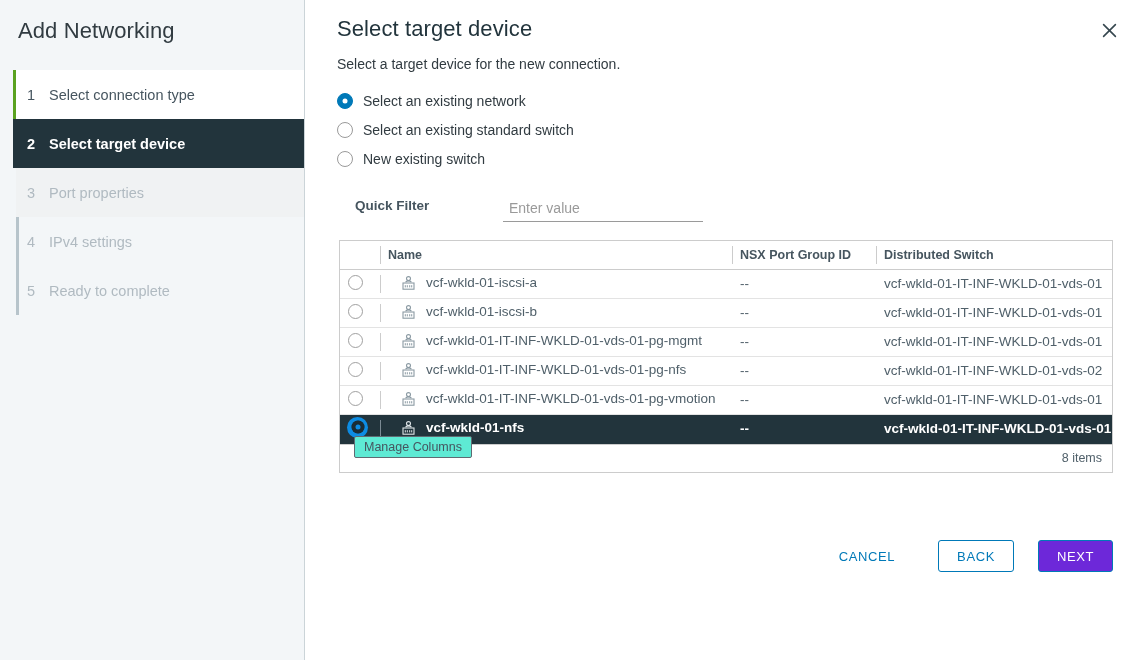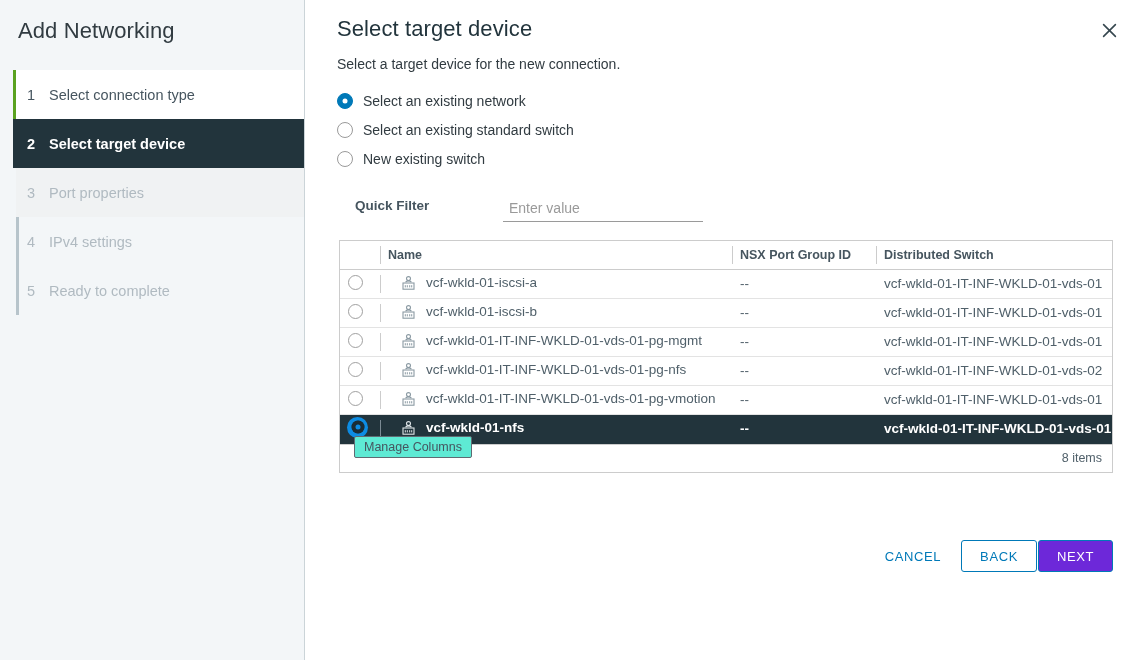--- a/index.html
+++ b/index.html
@@ -336,21 +336,21 @@
     color: #50606a;
   }
 
   
   .footer {
     position: absolute;
     right: 22px;
     bottom: 12px;
     display: flex;
     align-items: center;
-    gap: 1px;
+    gap: 24px;
   }
   .btn {
     font-family: "Liberation Sans", sans-serif;
     font-size: 13px;
     letter-spacing: 0.6px;
     border-radius: 3px;
     cursor: pointer;
     height: 32px;
     padding: 0 18px;
     display: inline-flex;

